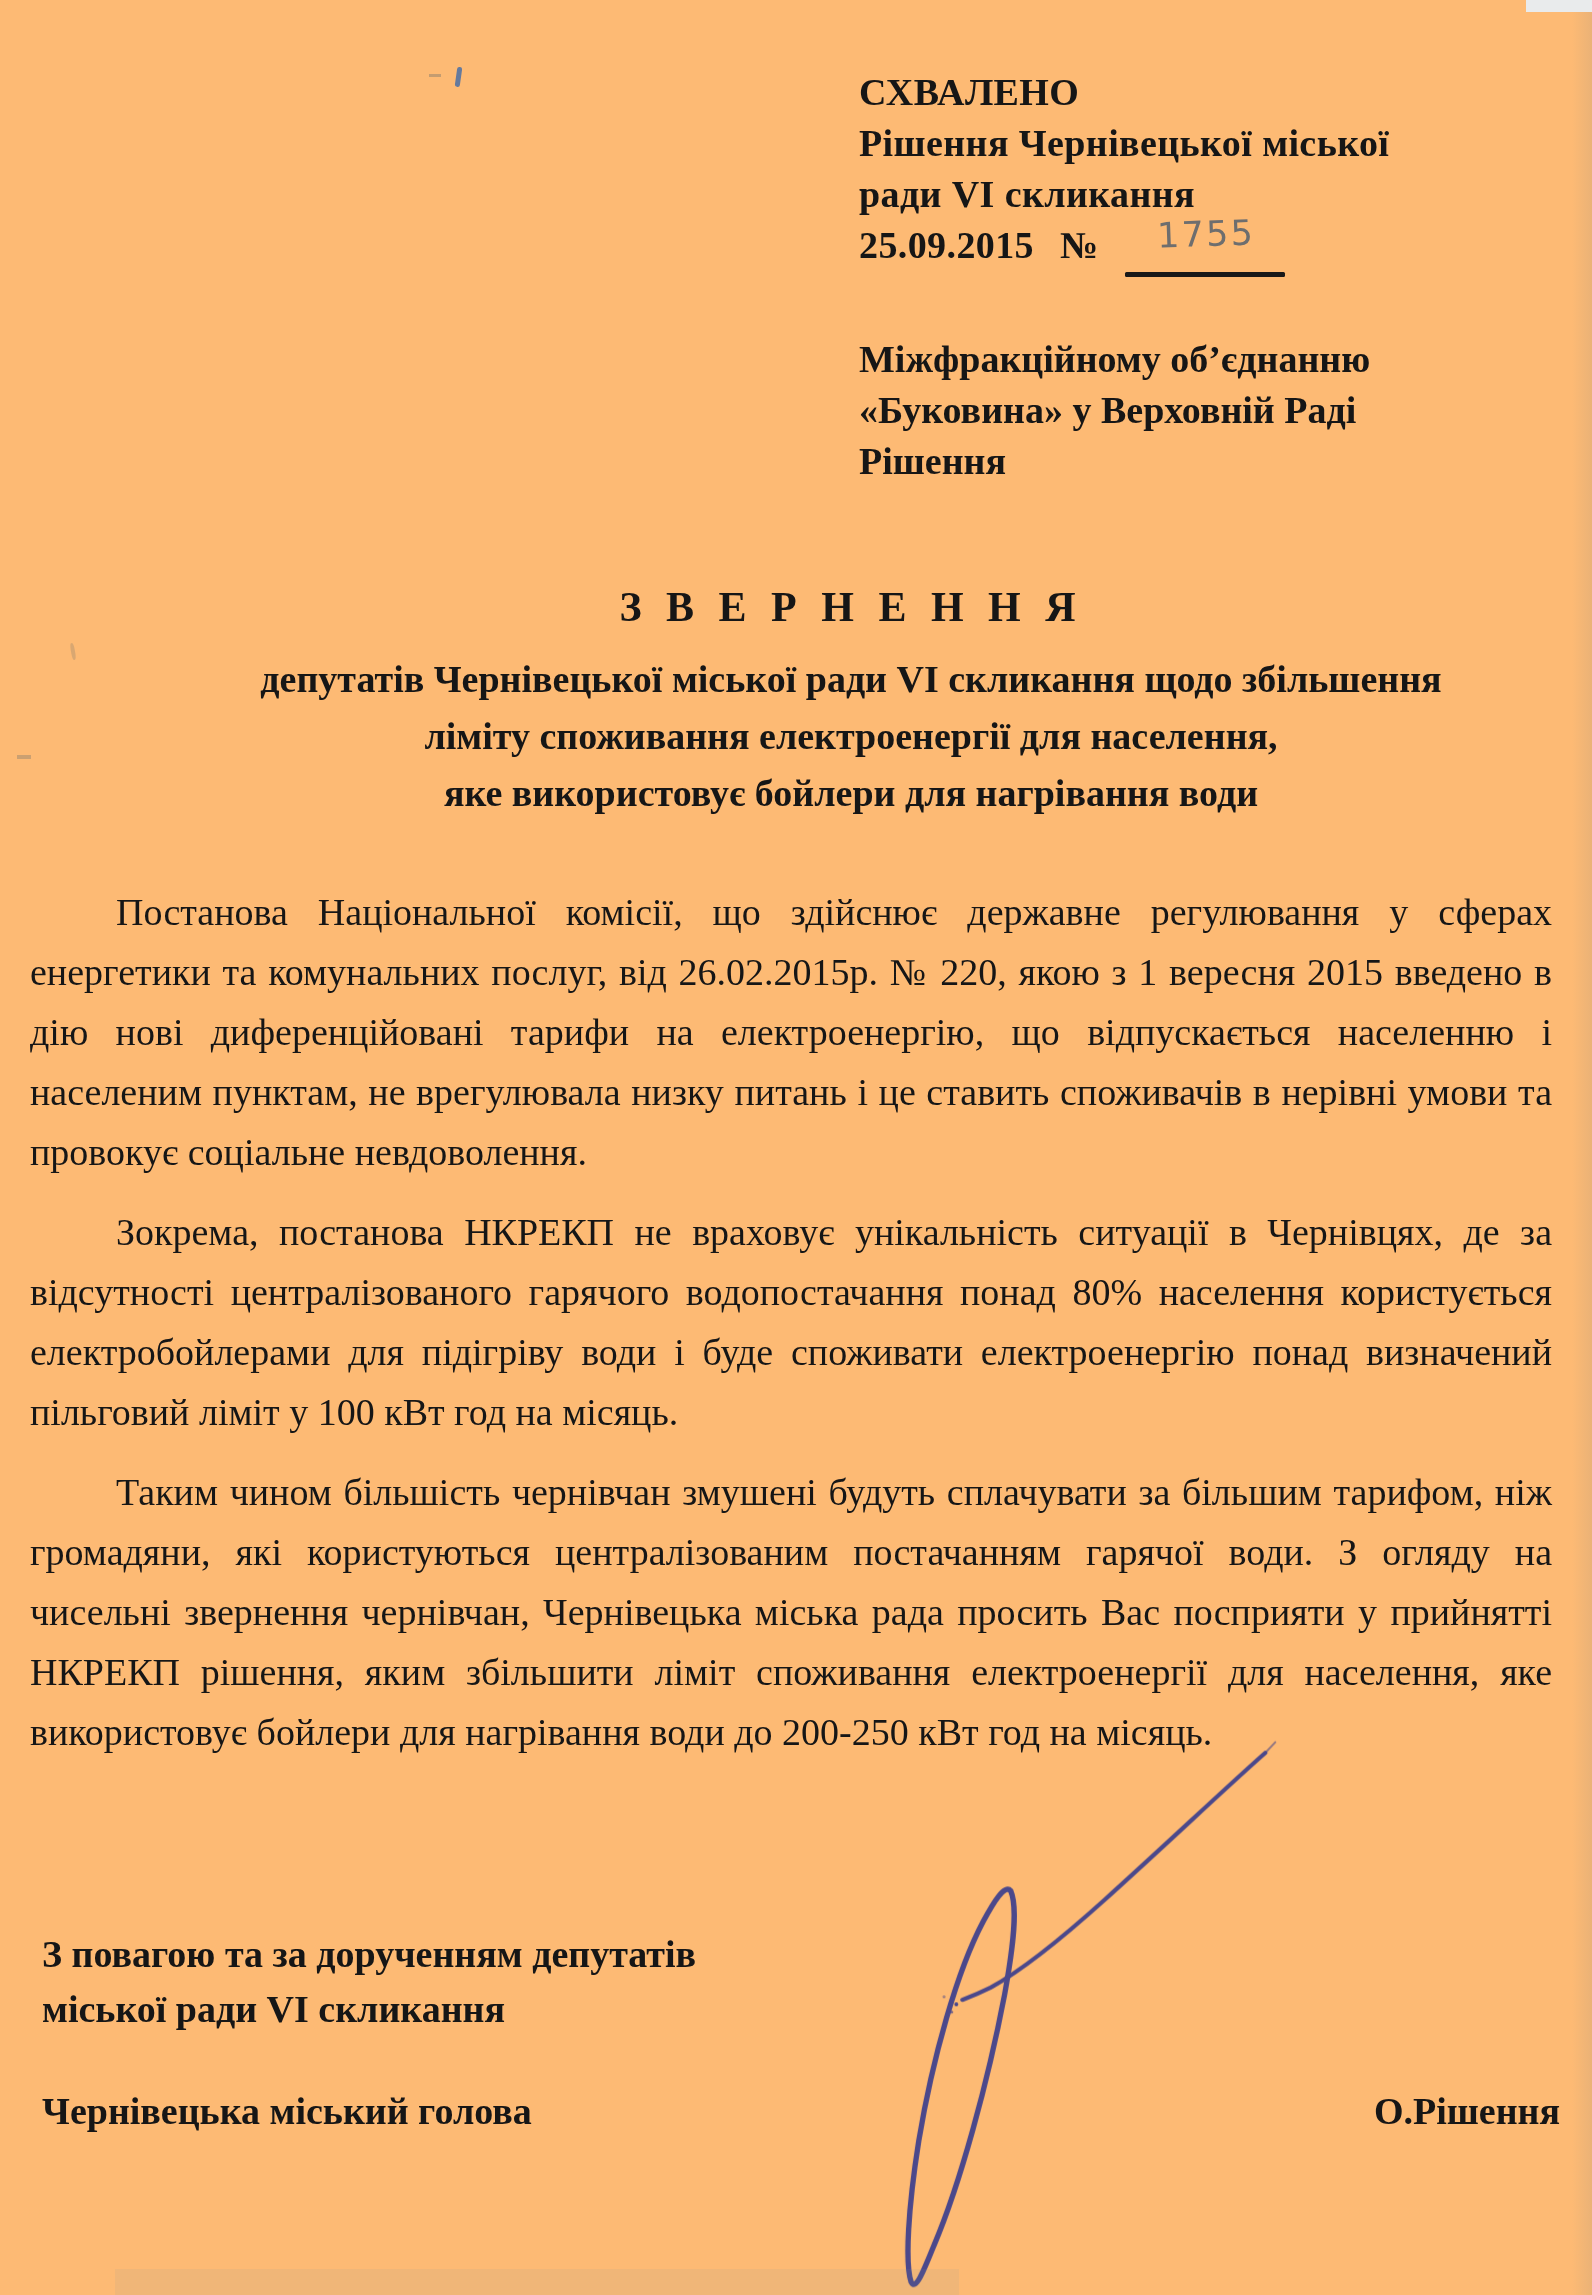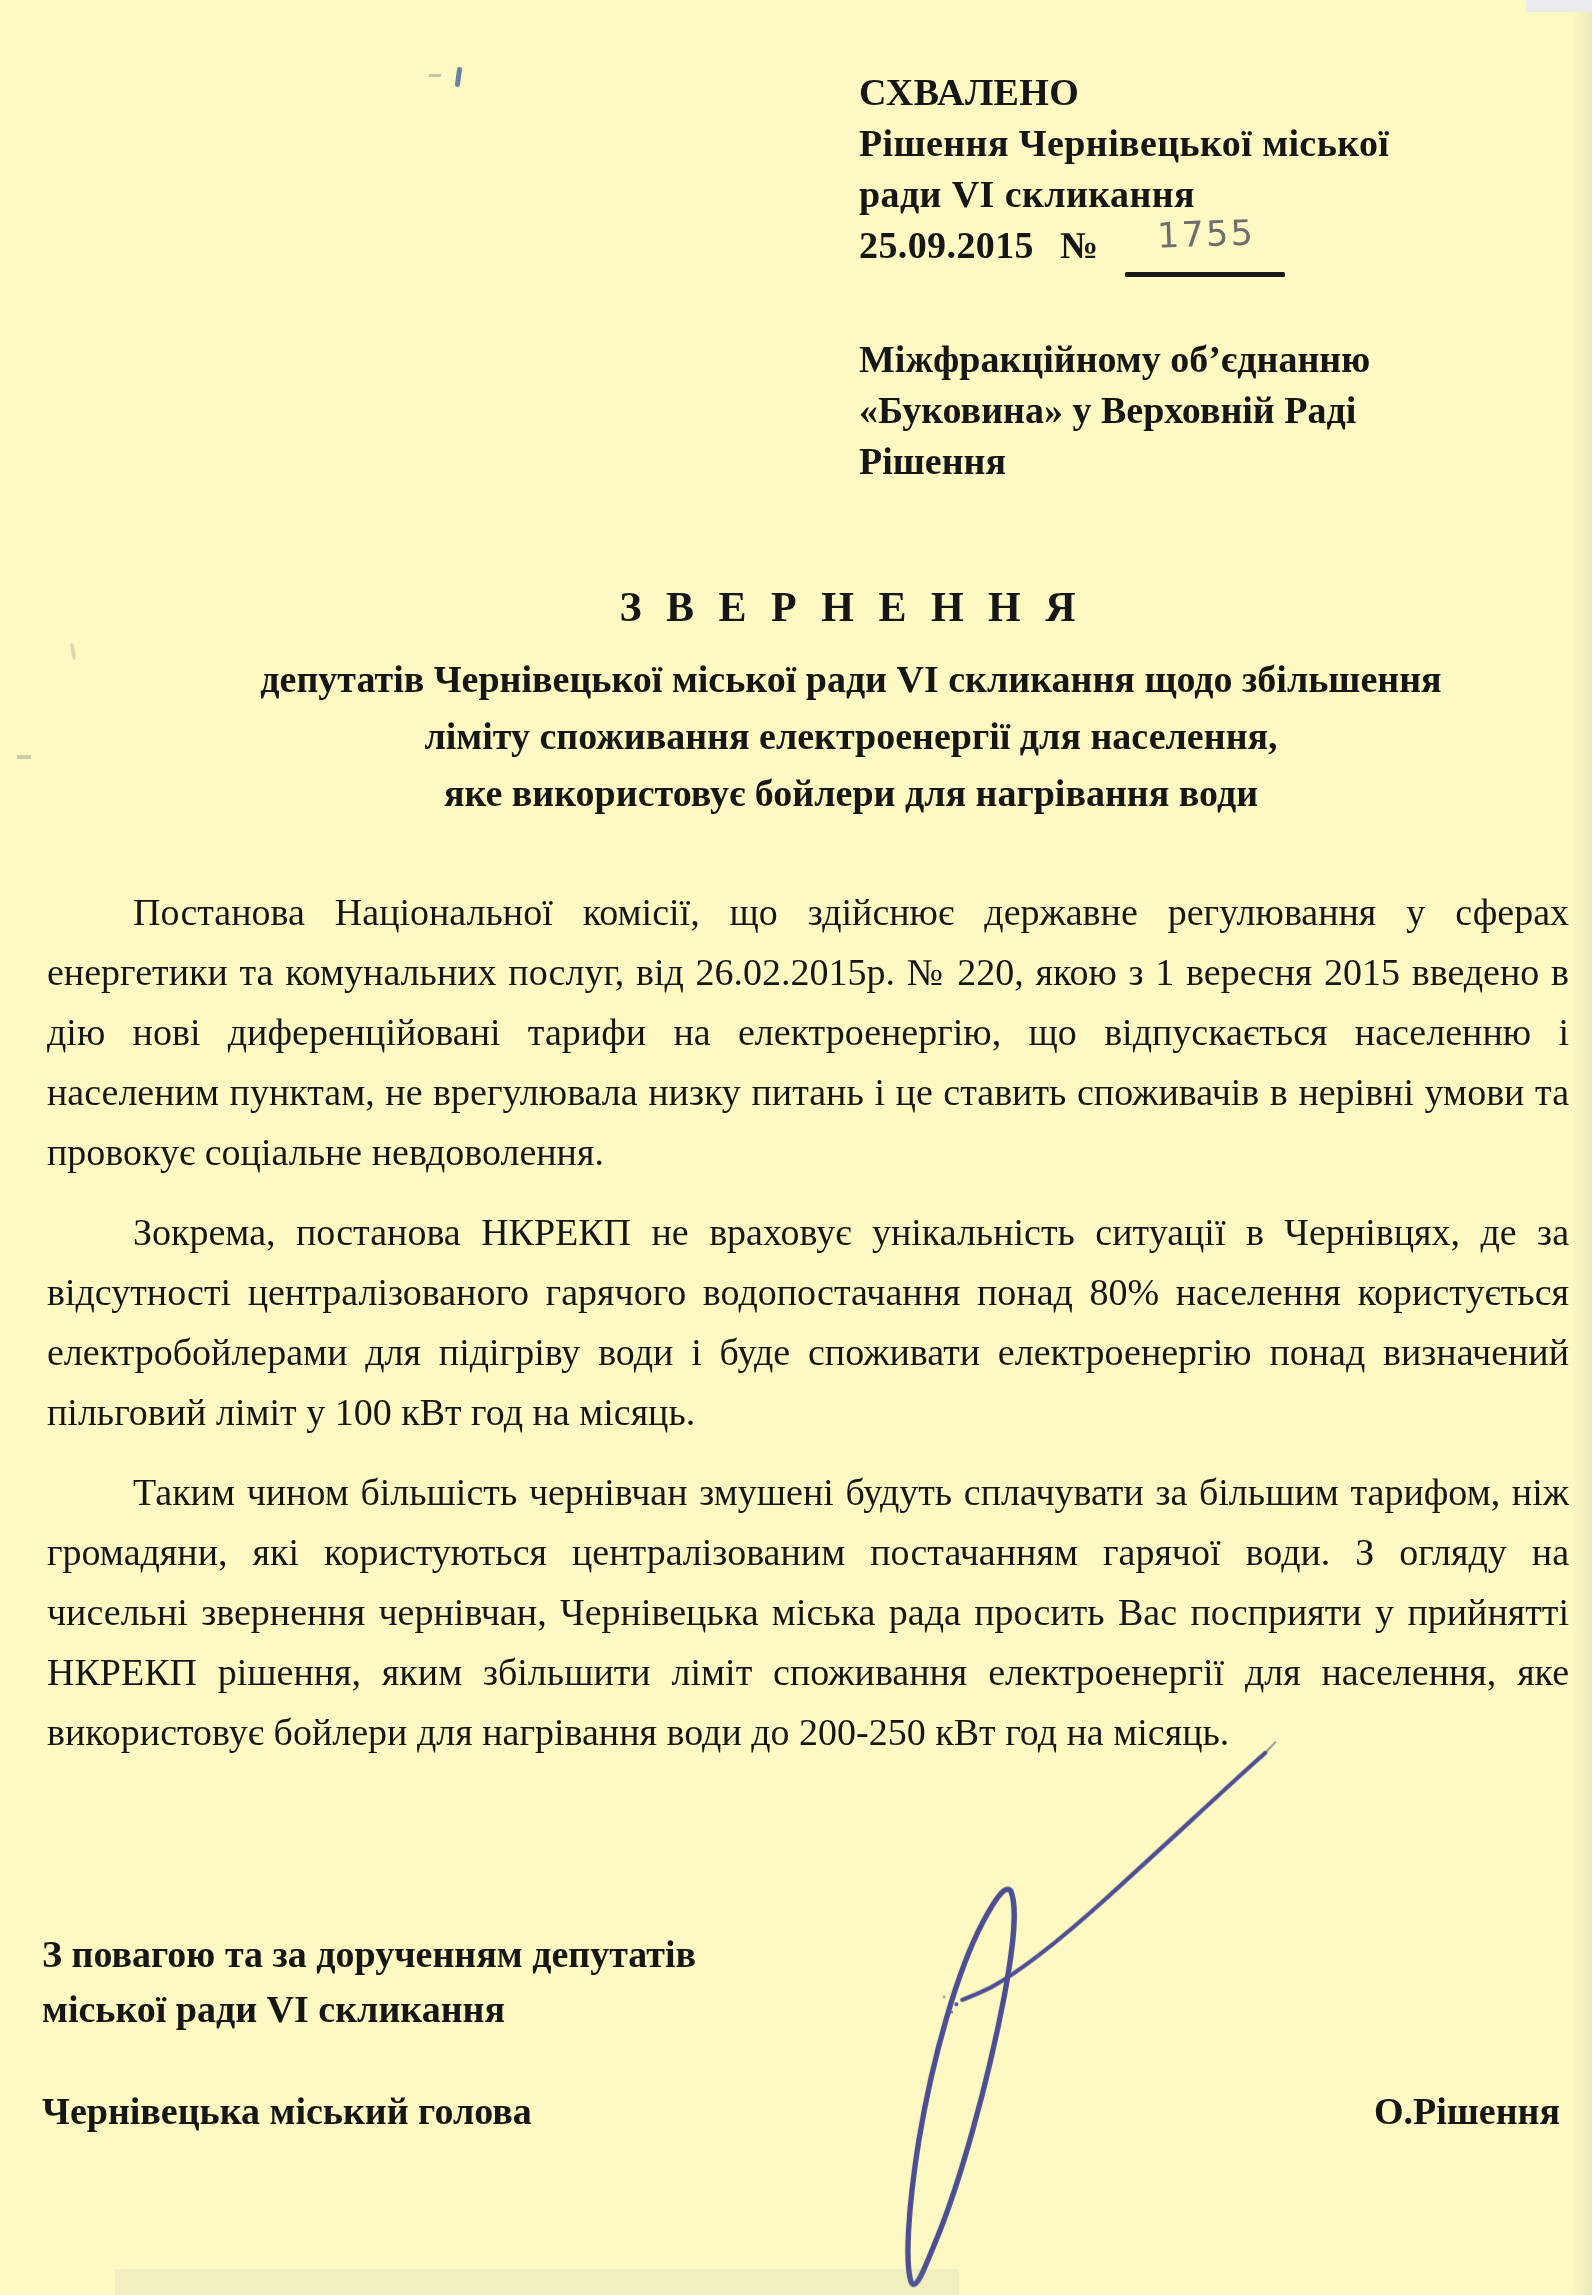--- a/index.html
+++ b/index.html
@@ -1,21 +1,21 @@
 <!DOCTYPE html>
 <html style="font-size:12.3px"><head>
 <meta charset="utf-8">
 <style>
   html, body { margin: 0; padding: 0; background: #777; }
   .page {
     position: relative;
     width: 1592px;
     height: 2295px;
     margin: 0 auto;
-    background: #fef9c3;
+    background: #fdba74;
     overflow: hidden;
     font-family: "Liberation Serif", serif;
     color: #161616;
   }
 
   
   .approval {
     position: absolute;
     top: 67px;
     left: 859px;
@@ -86,21 +86,21 @@
   }
   .title-line {
     font-size: 38px;
     line-height: 57px;
   }
 
   
   .body-text {
     position: absolute;
     top: 882px;
-    left: 47px;
+    left: 30px;
     width: 1522px;
     font-size: 38px;
     line-height: 60px;
     text-align: justify;
   }
   .body-text p {
     margin: 0 0 20px 0;
     text-indent: 86px;
   }
 

